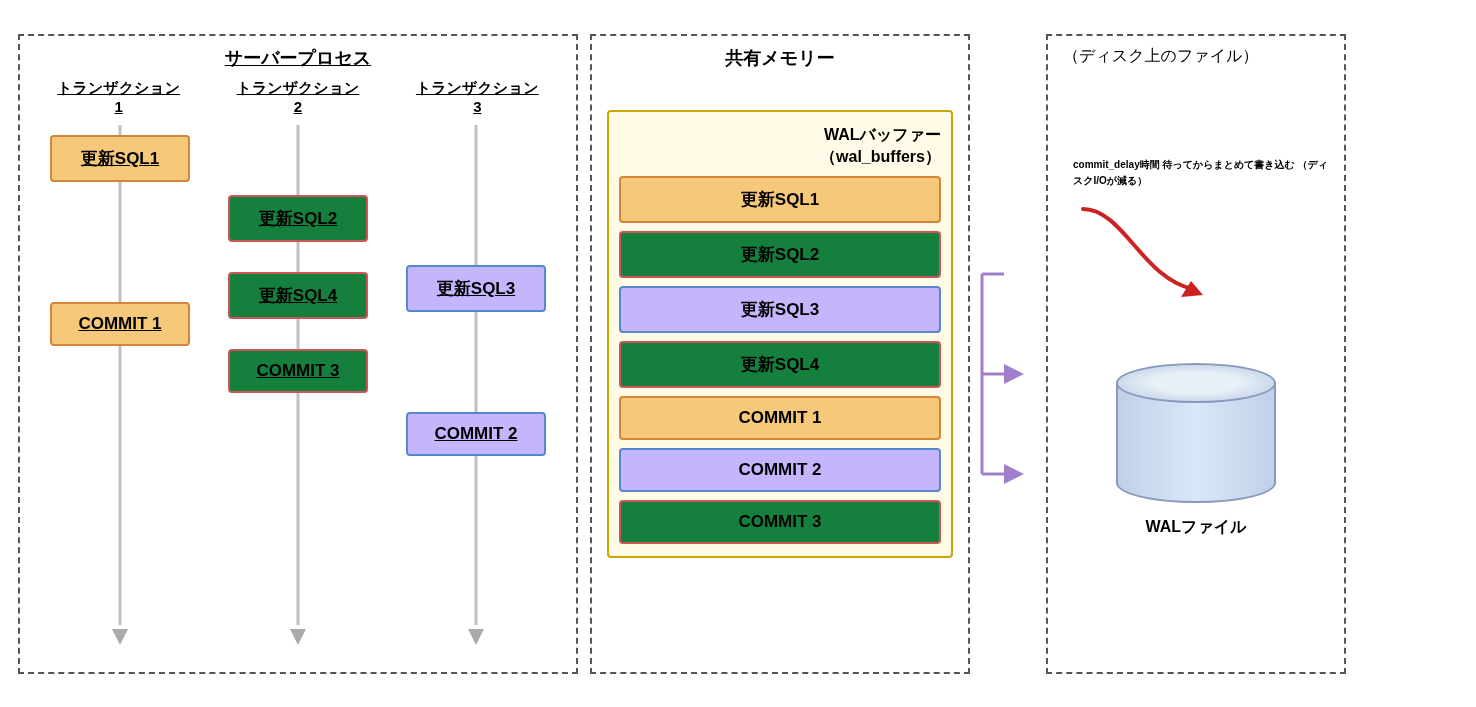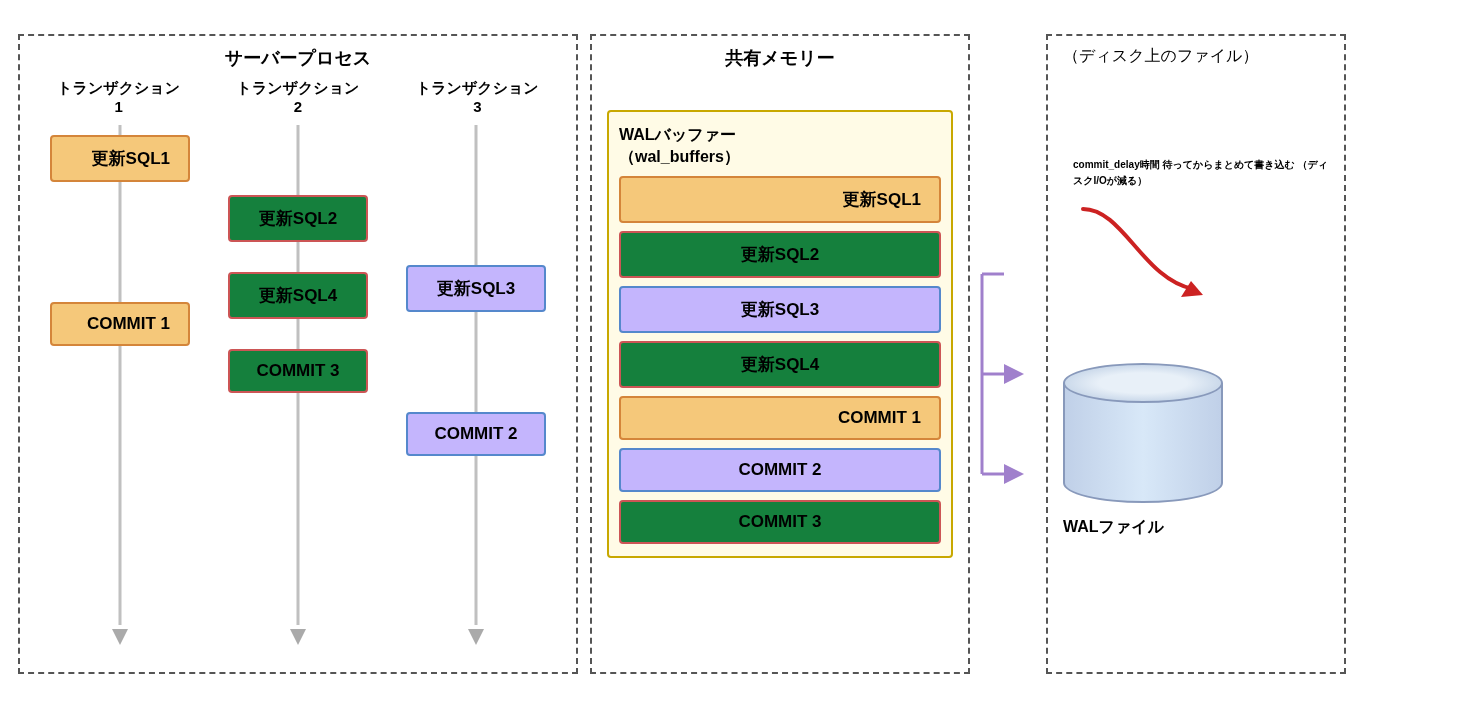--- a/index.html
+++ b/index.html
@@ -21,38 +21,39 @@
       width: 1460px;
     }
     
     .server-panel {
       border: 2px dashed #555;
       padding: 10px 15px 15px 15px;
       position: relative;
       width: 560px;
       min-height: 640px;
       flex-shrink: 0;
+      text-decoration: underline;
     }
     .panel-title {
       text-align: center;
       font-size: 18px;
       font-weight: bold;
       margin-bottom: 8px;
     }
     .sql-box {
       border: 2px solid;
       border-radius: 4px;
       padding: 10px 18px;
       font-size: 17px;
       font-weight: bold;
       text-align: center;
       min-width: 140px;
       background: #fff;
     }
-    .sql-orange { border-color: #d4853a; background: #f5c87a; text-align: right; }
+    .sql-orange { border-color: #d4853a; background: #f5c87a; }
     .sql-red { border-color: #cc5555; background: #15803d; }
     .sql-blue { border-color: #5588cc; background: #c4b5fd; }
 
     
     .memory-panel {
       border: 2px dashed #555;
       padding: 10px 15px 15px 15px;
       position: relative;
       width: 380px;
       min-height: 640px;
@@ -64,20 +65,21 @@
       background: #fffbe6;
       padding: 12px 10px 12px 10px;
       margin-top: 40px;
       border-radius: 4px;
     }
     .wal-buffer-title {
       font-size: 16px;
       font-weight: bold;
       margin-bottom: 8px;
       line-height: 1.4;
+      text-align: right;
     }
     .wal-items {
       display: flex;
       flex-direction: column;
       gap: 8px;
     }
 
     
     .db-panel {
       border: 2px dashed #555;
@@ -86,20 +88,21 @@
       width: 300px;
       min-height: 640px;
       flex-shrink: 0;
       margin-left: 12px;
     }
 
     
     .cylinder-container {
       display: flex;
       flex-direction: column;
+      align-items: center;
       margin-top: 40px;
     }
     .cylinder-label {
       font-size: 16px;
       font-weight: bold;
       margin-top: 14px;
     }
   </style>
 </head>
 <body>

